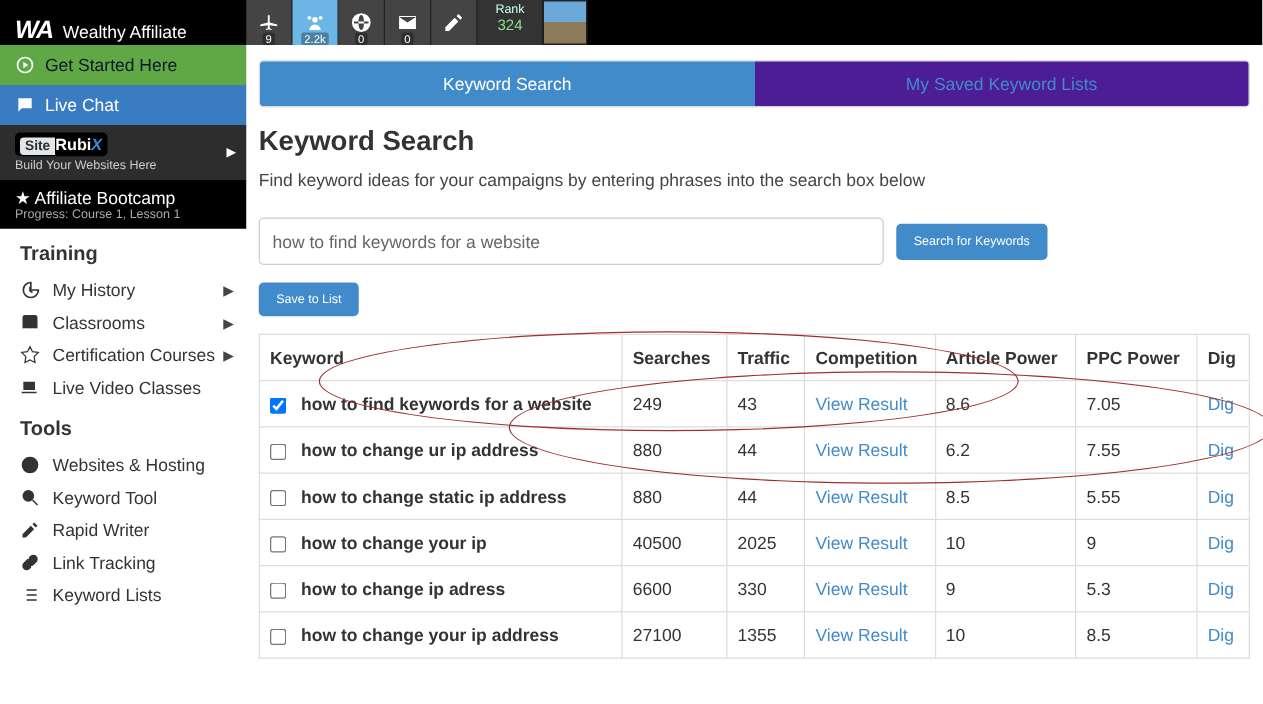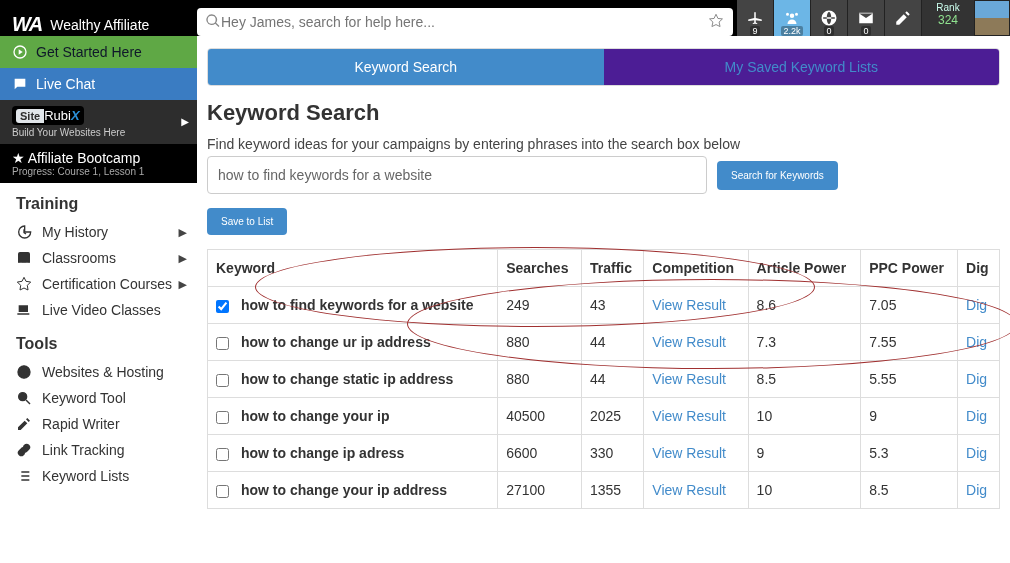--- a/index.html
+++ b/index.html
@@ -19,40 +19,40 @@
 
   .main { display:flex; }
   .sidebar { width:197px; flex-shrink:0; }
   .navitem { display:flex; align-items:center; padding:8px 12px; font-size:14px; gap:8px; cursor:pointer; }
   .navitem.dash { background:#2d2d2d; color:#fff; }
   .navitem.get  { background:#5fa845; color:#0f172a; }
   .navitem.chat { background:#3a7cc2; color:#fff; }
   .navitem.rubix{ background:#2d2d2d; color:#fff; display:block; padding:6px 12px 6px 12px; position:relative; }
   .rubix .pill { display:inline-block; background:#000; border-radius:4px; padding:2px 4px; font-size:13px; }
   .rubix .s1 { background:#e1e6ea; color:#2d2d2d; padding:1px 4px; border-radius:3px 0 0 3px; font-weight:bold; font-size:11px;}
-  .rubix .s2 { color:#fff; font-weight:normal; }
+  .rubix .s2 { color:#fff; font-weight:bold; }
   .rubix .s3 { color:#2b90d9; font-style:italic; font-weight:bold; }
   .rubix .sub { font-size:10px; color:#ccc; margin-top:2px; }
   .rubix .arrow { position:absolute; right:8px; top:16px; color:#fff; font-size:10px;}
   .navitem.boot { background:#000; color:#fff; display:block; padding:6px 12px; }
   .boot .sub { font-size:10px; color:#aaa; }
 
   .sectlabel { font-weight:bold; font-size:16px; padding:12px 16px 6px; }
   .slink { display:flex; align-items:center; padding:5px 16px; gap:10px; color:#333; cursor:pointer; position:relative; }
   .slink .caret { position:absolute; right:10px; font-size:11px; color:#444; }
   .slink svg, .slink .ico { width:16px; height:16px; fill:#333; flex-shrink:0; }
 
   .content { flex:1; padding:12px 10px 20px 10px; }
   .tabs { display:flex; border:1px solid #ddd; border-radius:4px; overflow:hidden; margin-bottom:14px; }
   .tab { flex:1; text-align:center; padding:10px; cursor:pointer; }
   .tab.active { background:#428bca; color:#fff; }
   .tab.inactive { color:#428bca; background:#4c1d95; }
 
   h2.page { font-size:22px; font-weight:600; margin-bottom:10px; }
-  .lead { color:#444; margin-bottom:4px; }
+  .lead { color:#444; margin-bottom:22px; }
   .row { display:flex; gap:10px; margin-bottom:14px; align-items:center; }
   .kwinput { flex:0 0 500px; border:1px solid #ccc; border-radius:4px; padding:8px 10px; font-size:14px; color:#666; height:38px; }
   .btn { background:#428bca; color:#fff; border:none; border-radius:4px; padding:9px 14px; font-size:10px; cursor:pointer; }
   .btn.save { padding:8px 14px; }
 
   table.res { width:100%; border-collapse:collapse; border:1px solid #ddd; margin-top:6px; position:relative; }
   table.res th, table.res td { border:1px solid #ddd; padding:10px 8px; text-align:left; vertical-align:middle; font-size:14px; }
   table.res th { font-weight:bold; background:#fff; }
   table.res td.kw { font-weight:bold; }
   table.res td.kw input[type=checkbox]{ margin-right:8px; vertical-align:middle; }
@@ -63,33 +63,20 @@
   .staricon svg{width:18px;height:18px;fill:none;stroke:#888;stroke-width:1.3;}
 </style>
 </head>
 <body>
 
 <div class="topbar">
   <div class="logo">
     <span class="logo-mark">WA</span>
     <span>Wealthy Affiliate</span>
   </div>
-  <div class="searchwrap">
-    <span class="searchicon">
-      <svg viewBox="0 0 24 24">
-          <path d="M10 2a8 8 0 105.3 14l5 5 1.4-1.4-5-5A8 8 0 0010 2zm0 2a6 6 0 110 12 6 6 0 010-12z"></path>
-        </svg>
-    </span>
-    <input placeholder="Hey James, search for help here..." style="">
-    <span class="staricon">
-      <svg viewBox="0 0 24 24">
-          <path d="M12 3l2.6 5.6 6 .6-4.5 4.2 1.3 6L12 16.8 6.6 19.4l1.3-6L3.4 9.2l6-.6z"></path>
-        </svg>
-    </span>
-  </div>
   <div class="topicons">
     <div class="topicon">
       <svg viewBox="0 0 24 24">
           <path d="M21 14l-8-2V5a1 1 0 10-2 0v7l-8 2v2l8-1v3l-2 1v1l3-.5 3 .5v-1l-2-1v-3l8 1z"></path>
         </svg>
       <span class="badge">9</span>
     </div>
     <div class="topicon net">
       <svg viewBox="0 0 24 24">
           <path d="M12 12a3 3 0 100-6 3 3 0 000 6zm-6 8a6 6 0 0112 0z M18 9a2 2 0 100-4 2 2 0 000 4zM6 9a2 2 0 100-4 2 2 0 000 4z"></path>
@@ -272,21 +259,21 @@
               <td><span class="link">View Result</span></td>
               <td>8.6</td>
               <td>7.05</td>
               <td><span class="link">Dig</span></td>
             </tr>
             <tr>
               <td class="kw"><input type="checkbox" style=""> <span>how to change ur ip address</span></td>
               <td>880</td>
               <td>44</td>
               <td><span class="link">View Result</span></td>
-              <td>7.3</td>
+              <td>6.2</td>
               <td>7.55</td>
               <td><span class="link">Dig</span></td>
             </tr>
             <tr>
               <td class="kw"><input type="checkbox" style=""> <span>how to change static ip address</span></td>
               <td>880</td>
               <td>44</td>
               <td><span class="link">View Result</span></td>
               <td>8.5</td>
               <td>5.55</td>

